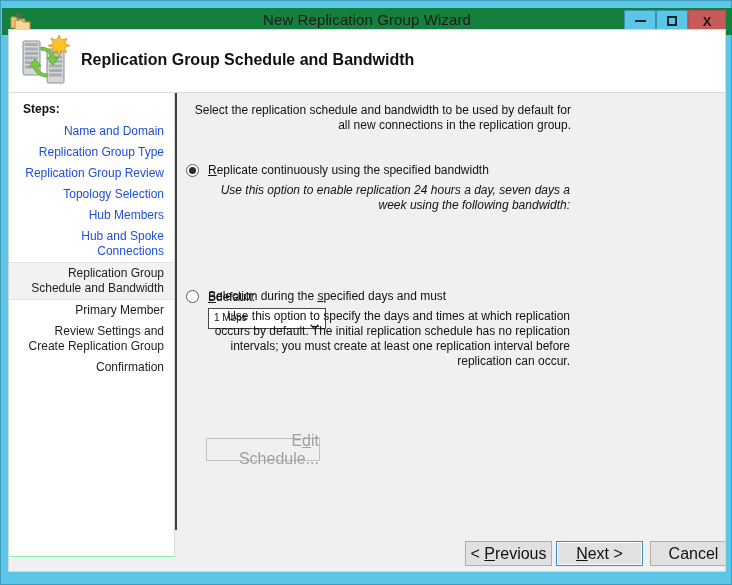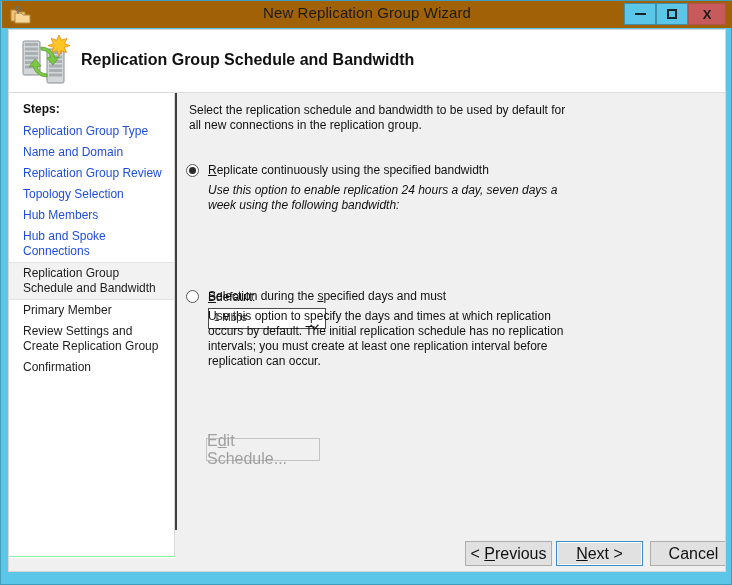--- a/index.html
+++ b/index.html
@@ -21,24 +21,24 @@
     width: 732px;
     height: 585px;
     box-sizing: border-box;
     background: #5bc6e8;
     border: 1px solid #3f9cbb;
   }
 
   
   #titlebar {
     position: absolute;
-    left: 1px; top: 0;
+    left: 1px; top: 7px;
     width: 730px;
     height: 27px;
-    background: #a16207;
+    background: #15803d;
   }
   #title-icon {
     position: absolute;
     left: 8px; top: 4px;
     width: 22px; height: 20px;
   }
   #title-text {
     position: absolute;
     left: 0; top: 3px;
     width: 730px;
@@ -83,20 +83,21 @@
   
   #client {
     position: absolute;
     left: 7px; top: 28px;
     width: 718px;
     height: 543px;
     background: #86efac;
     border: 1px solid #d6d6d6;
     box-sizing: border-box;
     overflow: hidden;
+    text-align: right;
   }
 
   
   #banner {
     position: absolute;
     left: 0; top: 0;
     width: 716px;
     height: 62px;
     background: #ffffff;
     border-bottom: 1px solid #dcdcdc;
@@ -352,22 +353,22 @@
 
           <path d="M42 2 L44.4 7.2 L50 5.4 L47.4 10.6 L53 12.6 L47.4 14.4 L49.6 19.6 L44.2 17.6 L42 23 L39.8 17.6 L34.4 19.6 L36.6 14.4 L31 12.6 L36.6 10.6 L34 5.4 L39.6 7.2 Z" fill="#ffc425" stroke="#e08b15" stroke-width="0.8"></path>
         </svg>
       </div>
       <div id="banner-title">Replication Group Schedule and Bandwidth</div>
     </div>
 
     <div id="sidebar">
       <div id="steps-heading">Steps:</div>
       <div id="steps-list">
+        <div class="step done">Name and Domain</div>
         <div class="step done">Replication Group Type</div>
-        <div class="step done">Name and Domain</div>
         <div class="step done">Replication Group Review</div>
         <div class="step done">Topology Selection</div>
         <div class="step done">Hub Members</div>
         <div class="step done">Hub and Spoke Connections</div>
         <div class="step current">Replication Group Schedule and Bandwidth</div>
         <div class="step future">Primary Member</div>
         <div class="step future">Review Settings and Create Replication Group</div>
         <div class="step future">Confirmation</div>
       </div>
     </div>

